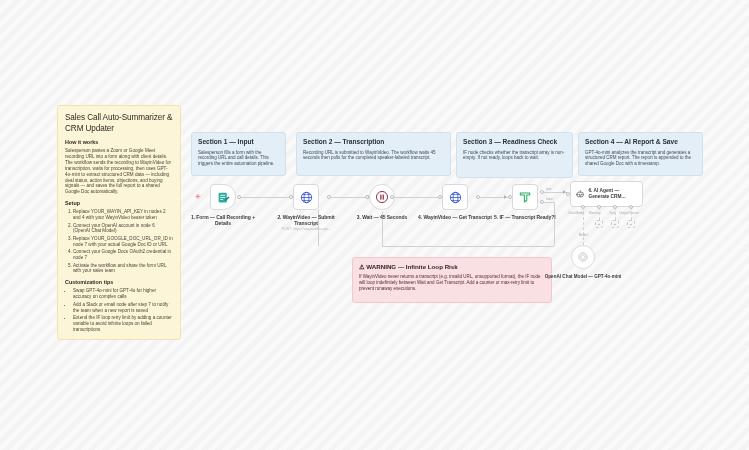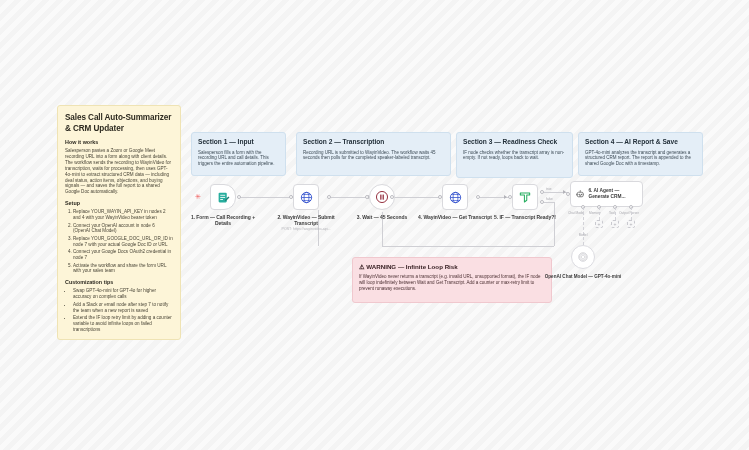--- a/index.html
+++ b/index.html
@@ -40,21 +40,21 @@
     border-radius: 3px;
     padding: 6px 7px;
     box-sizing: border-box;
     overflow: hidden;
   }
   .sticky h1 {
     font-size: 8.2px;
     line-height: 11px;
     margin: 0 0 5px 0;
     color: #2d2a20;
-    font-weight: bold;
+    font-weight: normal;
     letter-spacing: -0.1px;
   }
   .sticky h2 {
     font-size: 5.4px;
     line-height: 7px;
     margin: 0 0 2px 0;
     color: #2d2a20;
     font-weight: bold;
   }
   .sticky p {

